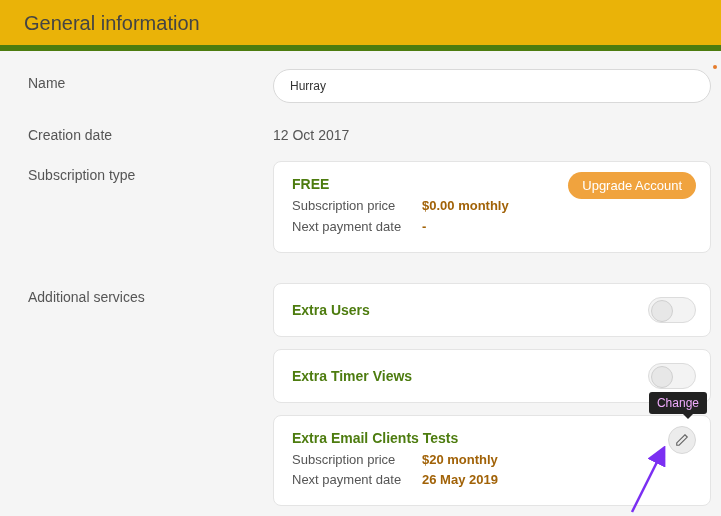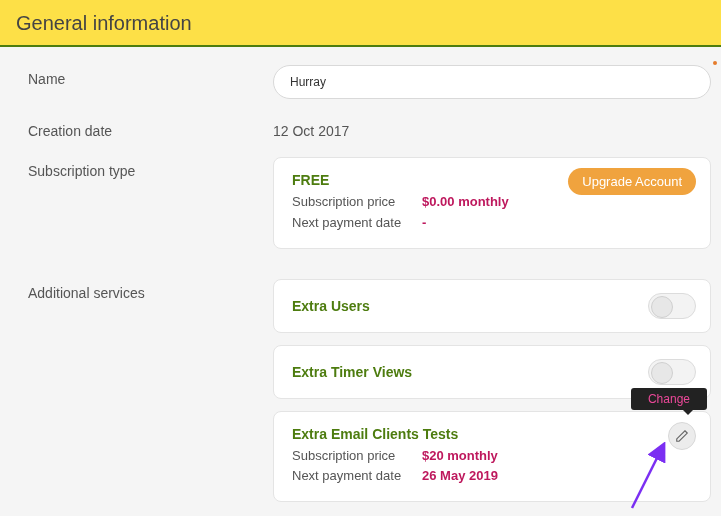--- a/index.html
+++ b/index.html
@@ -9,23 +9,23 @@
     width: 721px;
     height: 516px;
     overflow: hidden;
     color: #333;
     font-size: 14px;
   }
   .section-title {
     font-size: 20px;
     font-weight: 400;
     color: #444;
-    padding: 12px 10px 10px 16px;
-    border-bottom: 2px solid #4d7c0f;
-    background: #fde047;
+    padding: 12px 10px 10px 24px;
+    border-bottom: 6px solid #4d7c0f;
+    background: #eab308;
   }
   .content { padding: 18px 10px 10px 10px; }
   .row {
     display: flex;
     align-items: flex-start;
     margin-bottom: 18px;
   }
   .label-col {
     width: 245px;
     flex-shrink: 0;
@@ -69,21 +69,21 @@
     margin-bottom: 12px;
   }
   .card-title-green {
     color: #4d7c0f;
     font-weight: 700;
     font-size: 14px;
     margin-bottom: 4px;
   }
   .kv { display: flex; font-size: 13px; color: #555; line-height: 1.6; }
   .kv .k { width: 130px; }
-  .kv .v { font-weight: 700; color: #be185d; }
+  .kv .v { font-weight: 700; color: #a16207; }
   .upgrade-btn {
     position: absolute;
     right: 14px; top: 10px;
     background: #f0a33e;
     color: #fff;
     border: none;
     border-radius: 14px;
     padding: 6px 14px;
     font-size: 13px;
     cursor: pointer;
@@ -118,23 +118,23 @@
     cursor: pointer;
     display: flex;
     align-items: center;
     justify-content: center;
   }
   .tooltip {
     position: absolute;
     right: 3px;
     top: -24px;
     background: #222;
-    color: #ec4899;
+    color: #f0abfc;
     font-size: 12px;
-    padding: 4px 17px;
+    padding: 4px 8px;
     border-radius: 3px;
     white-space: nowrap;
   }
   .tooltip::after {
     content: "";
     position: absolute;
     bottom: -5px; right: 14px;
     border: 5px solid transparent;
     border-top-color: #222;
     border-bottom: none;

